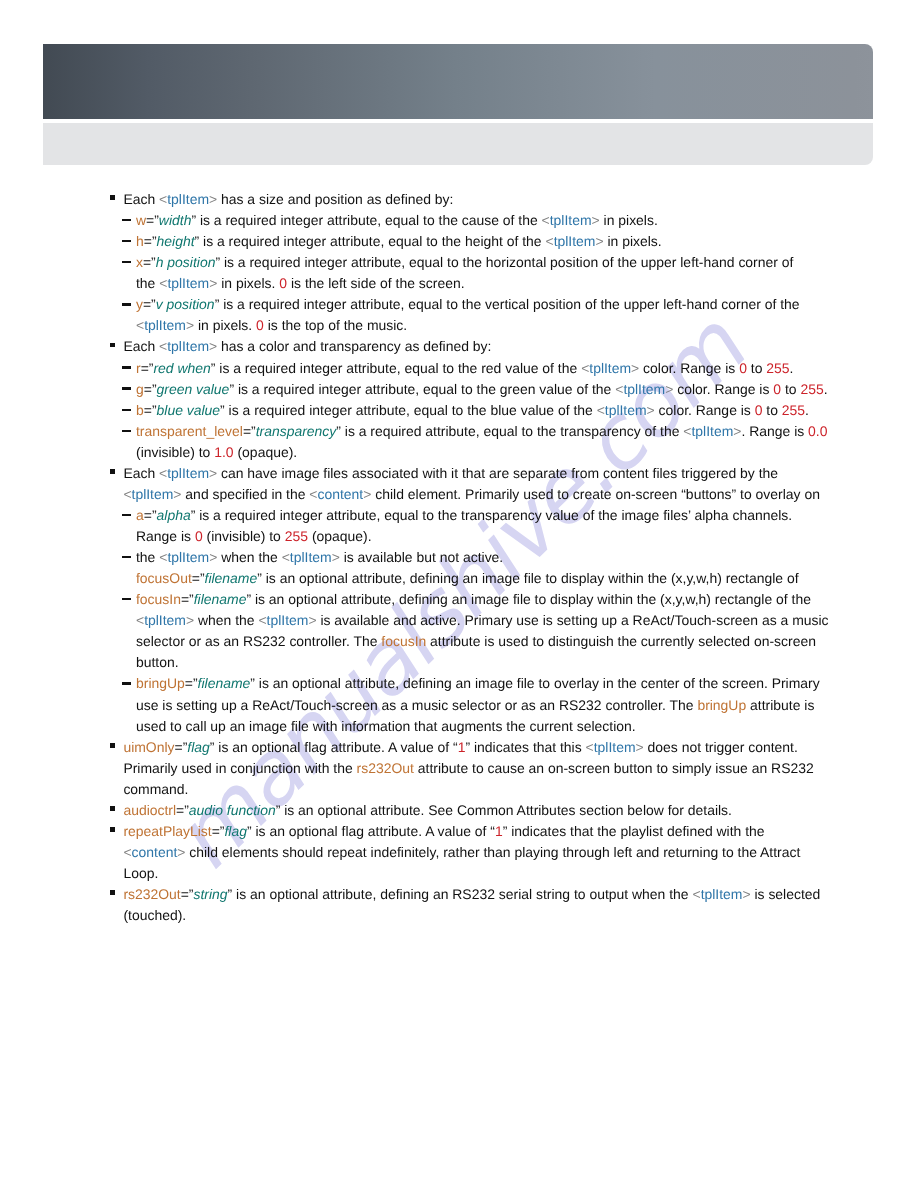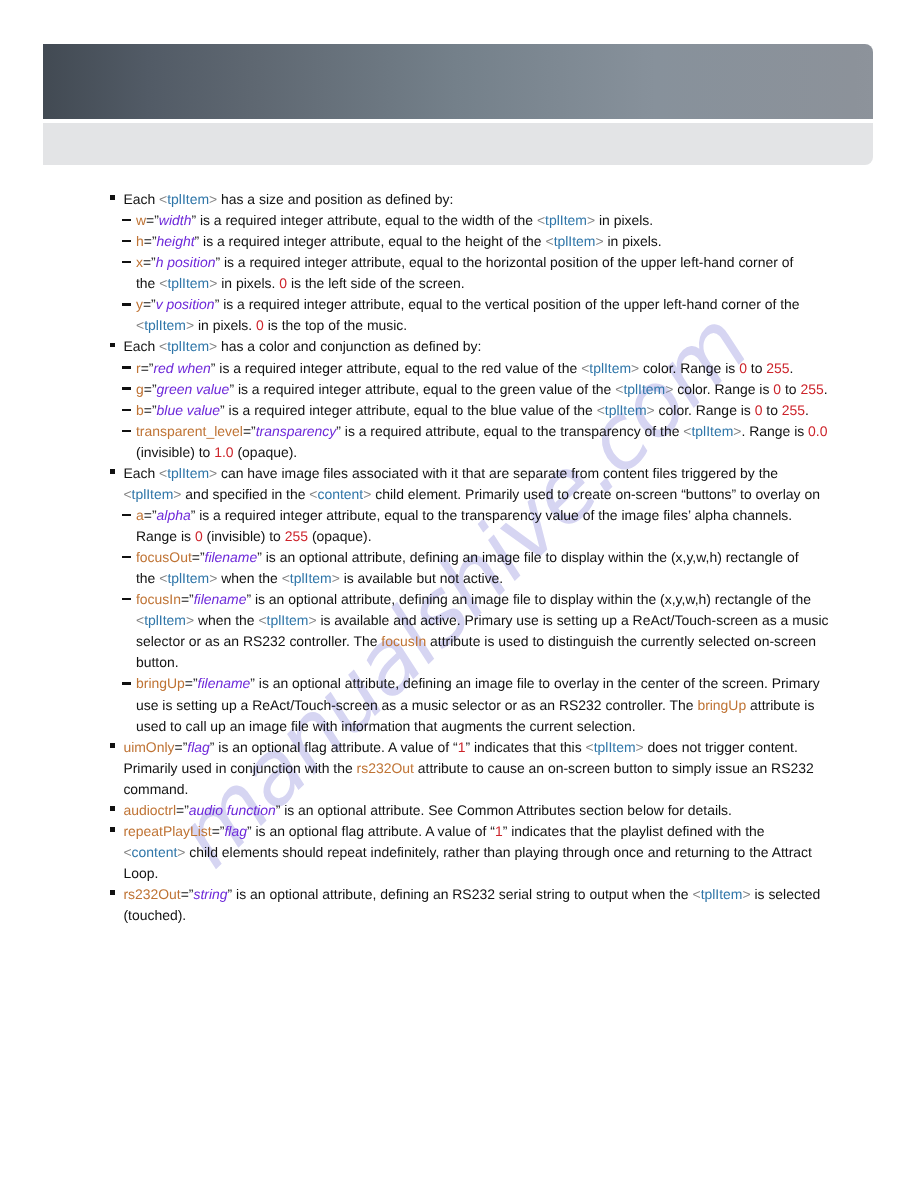--- a/index.html
+++ b/index.html
@@ -27,55 +27,55 @@
     font-size:13.95px;line-height:21.06px;color:#111111;}
   .li{position:relative;}
   .li1{margin-left:110.8px;padding-left:12.6px;}
   .li2{margin-left:121.7px;padding-left:14.3px;}
   .li1::before{content:"";position:absolute;left:-1px;top:6.1px;width:4.9px;height:4.9px;background:#111111;}
   .li2::before{content:"";position:absolute;left:0.2px;top:8.9px;width:8.8px;height:2.3px;background:#111111;}
   .ln{white-space:pre;}
   .b{color:#2e75a8;}
   .gt{color:#7f7f7f;}
   .o{color:#bf7334;}
-  .r{color:#6d28d9;font-style:italic;}
+  .r{color:#0f766e;font-style:italic;}
   .rn{color:#cc2229;}
 </style>
 </head>
 <body>
 
 <div class="page">
 
   <div class="hdr-dark"></div>
   <div class="hdr-light"></div>
 
   <div class="wm">
     <span>manualshive.com</span>
   </div>
 
   <div class="content" id="body-list">
       <div class="li li1">
         <div class="ln"><span>Each </span><span class="gt">&lt;</span><span class="b">tplItem</span><span class="gt">&gt;</span><span> has a size and position as defined by:</span></div>
       </div>
       <div class="li li2">
-        <div class="ln"><span class="o">w</span><span>=”</span><span class="r">width</span><span>” is a required integer attribute, equal to the width of the </span><span class="gt">&lt;</span><span class="b">tplItem</span><span class="gt">&gt;</span><span> in pixels.</span></div>
+        <div class="ln"><span class="o">w</span><span>=”</span><span class="r">width</span><span>” is a required integer attribute, equal to the cause of the </span><span class="gt">&lt;</span><span class="b">tplItem</span><span class="gt">&gt;</span><span> in pixels.</span></div>
       </div>
       <div class="li li2">
         <div class="ln"><span class="o">h</span><span>=”</span><span class="r">height</span><span>” is a required integer attribute, equal to the height of the </span><span class="gt">&lt;</span><span class="b">tplItem</span><span class="gt">&gt;</span><span> in pixels.</span></div>
       </div>
       <div class="li li2">
         <div class="ln"><span class="o">x</span><span>=”</span><span class="r">h position</span><span>” is a required integer attribute, equal to the horizontal position of the upper left-hand corner of</span></div>
         <div class="ln"><span>the </span><span class="gt">&lt;</span><span class="b">tplItem</span><span class="gt">&gt;</span><span> in pixels. </span><span class="rn">0</span><span> is the left side of the screen.</span></div>
       </div>
       <div class="li li2">
         <div class="ln"><span class="o">y</span><span>=”</span><span class="r">v position</span><span>” is a required integer attribute, equal to the vertical position of the upper left-hand corner of the</span></div>
         <div class="ln"><span class="gt">&lt;</span><span class="b">tplItem</span><span class="gt">&gt;</span><span> in pixels. </span><span class="rn">0</span><span> is the top of the music.</span></div>
       </div>
       <div class="li li1">
-        <div class="ln"><span>Each </span><span class="gt">&lt;</span><span class="b">tplItem</span><span class="gt">&gt;</span><span> has a color and conjunction as defined by:</span></div>
+        <div class="ln"><span>Each </span><span class="gt">&lt;</span><span class="b">tplItem</span><span class="gt">&gt;</span><span> has a color and transparency as defined by:</span></div>
       </div>
       <div class="li li2">
         <div class="ln"><span class="o">r</span><span>=”</span><span class="r">red when</span><span>” is a required integer attribute, equal to the red value of the </span><span class="gt">&lt;</span><span class="b">tplItem</span><span class="gt">&gt;</span><span> color. Range is </span><span class="rn">0</span><span> to </span><span class="rn">255</span><span>.</span></div>
       </div>
       <div class="li li2">
         <div class="ln"><span class="o">g</span><span>=”</span><span class="r">green value</span><span>” is a required integer attribute, equal to the green value of the </span><span class="gt">&lt;</span><span class="b">tplItem</span><span class="gt">&gt;</span><span> color. Range is </span><span class="rn">0</span><span> to </span><span class="rn">255</span><span>.</span></div>
       </div>
       <div class="li li2">
         <div class="ln"><span class="o">b</span><span>=”</span><span class="r">blue value</span><span>” is a required integer attribute, equal to the blue value of the </span><span class="gt">&lt;</span><span class="b">tplItem</span><span class="gt">&gt;</span><span> color. Range is </span><span class="rn">0</span><span> to </span><span class="rn">255</span><span>.</span></div>
       </div>
@@ -85,22 +85,22 @@
       </div>
       <div class="li li1">
         <div class="ln"><span>Each </span><span class="gt">&lt;</span><span class="b">tplItem</span><span class="gt">&gt;</span><span> can have image files associated with it that are separate from content files triggered by the</span></div>
         <div class="ln"><span class="gt">&lt;</span><span class="b">tplItem</span><span class="gt">&gt;</span><span> and specified in the </span><span class="gt">&lt;</span><span class="b">content</span><span class="gt">&gt;</span><span> child element. Primarily used to create on-screen “buttons” to overlay on</span></div>
       </div>
       <div class="li li2">
         <div class="ln"><span class="o">a</span><span>=”</span><span class="r">alpha</span><span>” is a required integer attribute, equal to the transparency value of the image files’ alpha channels.</span></div>
         <div class="ln"><span>Range is </span><span class="rn">0</span><span> (invisible) to </span><span class="rn">255</span><span> (opaque).</span></div>
       </div>
       <div class="li li2">
+        <div class="ln"><span>the </span><span class="gt">&lt;</span><span class="b">tplItem</span><span class="gt">&gt;</span><span> when the </span><span class="gt">&lt;</span><span class="b">tplItem</span><span class="gt">&gt;</span><span> is available but not active.</span></div>
         <div class="ln"><span class="o">focusOut</span><span>=”</span><span class="r">filename</span><span>” is an optional attribute, defining an image file to display within the (x,y,w,h) rectangle of</span></div>
-        <div class="ln"><span>the </span><span class="gt">&lt;</span><span class="b">tplItem</span><span class="gt">&gt;</span><span> when the </span><span class="gt">&lt;</span><span class="b">tplItem</span><span class="gt">&gt;</span><span> is available but not active.</span></div>
       </div>
       <div class="li li2">
         <div class="ln"><span class="o">focusIn</span><span>=”</span><span class="r">filename</span><span>” is an optional attribute, defining an image file to display within the (x,y,w,h) rectangle of the</span></div>
         <div class="ln"><span class="gt">&lt;</span><span class="b">tplItem</span><span class="gt">&gt;</span><span> when the </span><span class="gt">&lt;</span><span class="b">tplItem</span><span class="gt">&gt;</span><span> is available and active. Primary use is setting up a ReAct/Touch-screen as a music</span></div>
         <div class="ln"><span>selector or as an RS232 controller. The </span><span class="o">focusIn</span><span> attribute is used to distinguish the currently selected on-screen</span></div>
         <div class="ln"><span>button.</span></div>
       </div>
       <div class="li li2">
         <div class="ln"><span class="o">bringUp</span><span>=”</span><span class="r">filename</span><span>” is an optional attribute, defining an image file to overlay in the center of the screen. Primary</span></div>
         <div class="ln"><span>use is setting up a ReAct/Touch-screen as a music selector or as an RS232 controller. The </span><span class="o">bringUp</span><span> attribute is</span></div>
@@ -109,21 +109,21 @@
       <div class="li li1">
         <div class="ln"><span class="o">uimOnly</span><span>=”</span><span class="r">flag</span><span>” is an optional flag attribute. A value of “</span><span class="rn">1</span><span>” indicates that this </span><span class="gt">&lt;</span><span class="b">tplItem</span><span class="gt">&gt;</span><span> does not trigger content.</span></div>
         <div class="ln"><span>Primarily used in conjunction with the </span><span class="o">rs232Out</span><span> attribute to cause an on-screen button to simply issue an RS232</span></div>
         <div class="ln"><span>command.</span></div>
       </div>
       <div class="li li1">
         <div class="ln"><span class="o">audioctrl</span><span>=”</span><span class="r">audio function</span><span>” is an optional attribute. See Common Attributes section below for details.</span></div>
       </div>
       <div class="li li1">
         <div class="ln"><span class="o">repeatPlayList</span><span>=”</span><span class="r">flag</span><span>” is an optional flag attribute. A value of “</span><span class="rn">1</span><span>” indicates that the playlist defined with the</span></div>
-        <div class="ln"><span class="gt">&lt;</span><span class="b">content</span><span class="gt">&gt;</span><span> child elements should repeat indefinitely, rather than playing through once and returning to the Attract</span></div>
+        <div class="ln"><span class="gt">&lt;</span><span class="b">content</span><span class="gt">&gt;</span><span> child elements should repeat indefinitely, rather than playing through left and returning to the Attract</span></div>
         <div class="ln"><span>Loop.</span></div>
       </div>
       <div class="li li1">
         <div class="ln"><span class="o">rs232Out</span><span>=”</span><span class="r">string</span><span>” is an optional attribute, defining an RS232 serial string to output when the </span><span class="gt">&lt;</span><span class="b">tplItem</span><span class="gt">&gt;</span><span> is selected</span></div>
         <div class="ln"><span>(touched).</span></div>
       </div>
     </div>
 
 </div>
 

